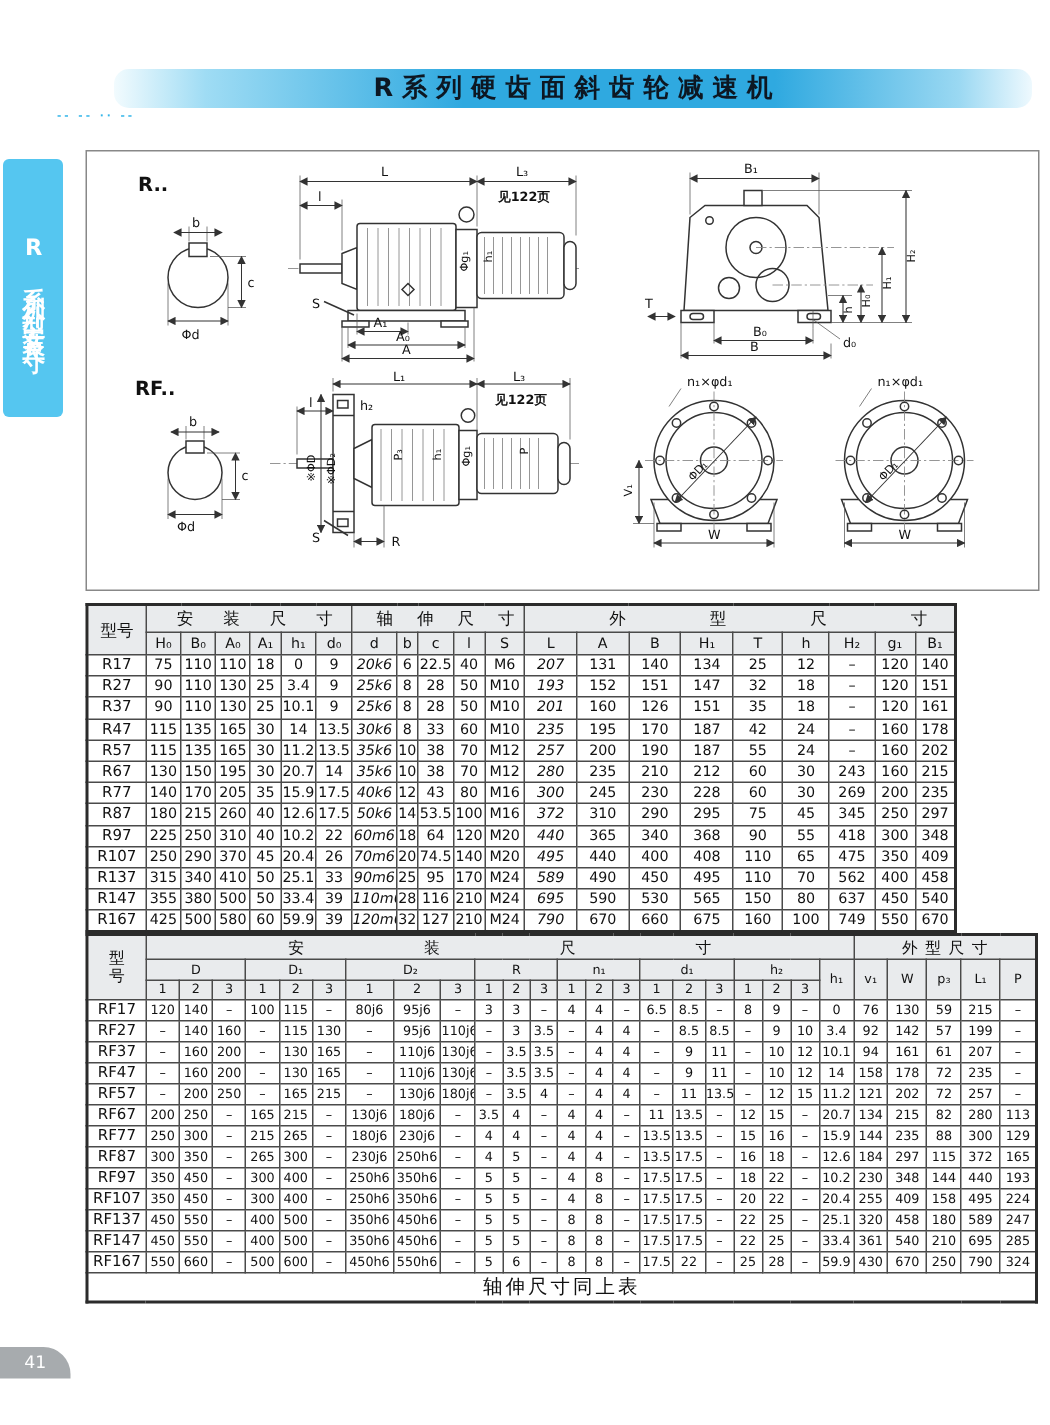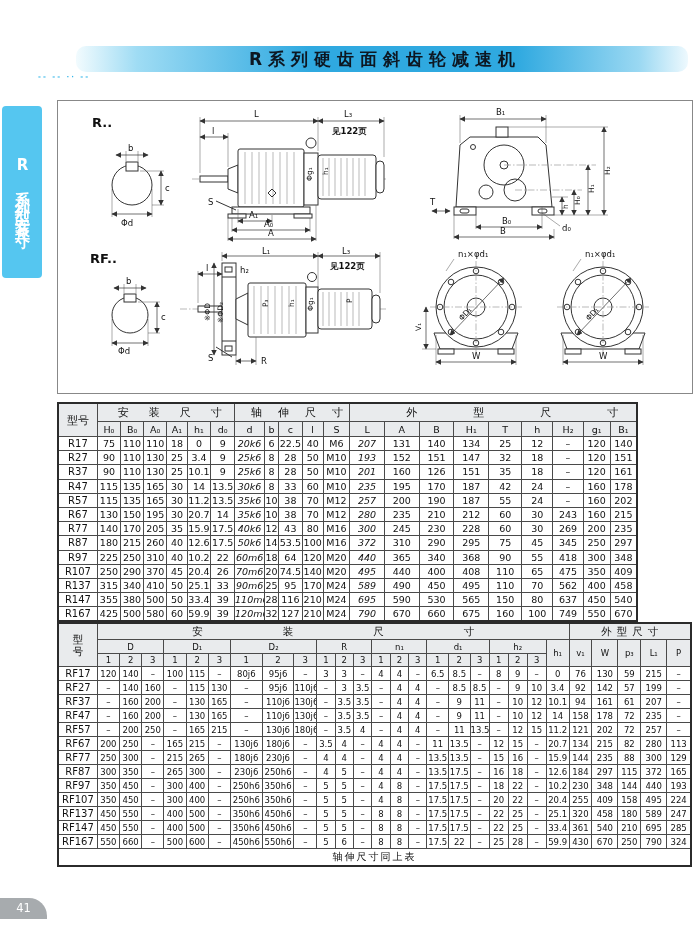--- a/index.html
+++ b/index.html
@@ -39,21 +39,21 @@
   table{border:2px solid #2b2b2b;}
   thead th{background:#e9ebed;font-weight:normal;}
   #t1 thead tr.r1 th{height:17px;font-size:11px;}
   #t1 thead tr.r2 th{height:14px;}
   #t1 tbody td{height:13.2px;}
   #t1 td.model,#t2 td.model{font-size:10px;}
   #t2 thead tr.r1 th{height:15px;font-size:10.5px;}
   #t2 thead tr.r2 th{height:13px;}
   #t2 thead tr.r3 th{height:12px;}
   #t2 tbody td{height:13px;}
-  #t2 tfoot td{height:16px;font-size:10px;letter-spacing:2px;background:#fff;}
+  #t2 tfoot td{height:16px;font-size:13px;letter-spacing:2px;background:#fff;}
   .sp-a1{letter-spacing:20px;text-indent:20px;}   
   .sp-s1{letter-spacing:16px;text-indent:16px;}   
   .sp-o1{letter-spacing:56px;text-indent:56px;}   
   .sp-a2{letter-spacing:80px;text-indent:80px;}   
   .sp-o2{letter-spacing:5px;text-indent:5px;}     
   .model-h{white-space:pre-line;line-height:1.15;font-size:11px;}
   #t1 thead tr.r2 th:nth-child(7),#t1 thead tr.r2 th:nth-child(12){border-left:1.6px solid #2b2b2b;}
   #t1 tbody td:nth-child(8),#t1 tbody td:nth-child(13){border-left:1.6px solid #2b2b2b;font-style:italic;}
   #t1 tbody td:nth-child(2),#t2 tbody td:nth-child(2){border-left:1.6px solid #2b2b2b;}
   #t2 tbody td:nth-child(24),#t2 th.thl{border-left:1.6px solid #2b2b2b;}

